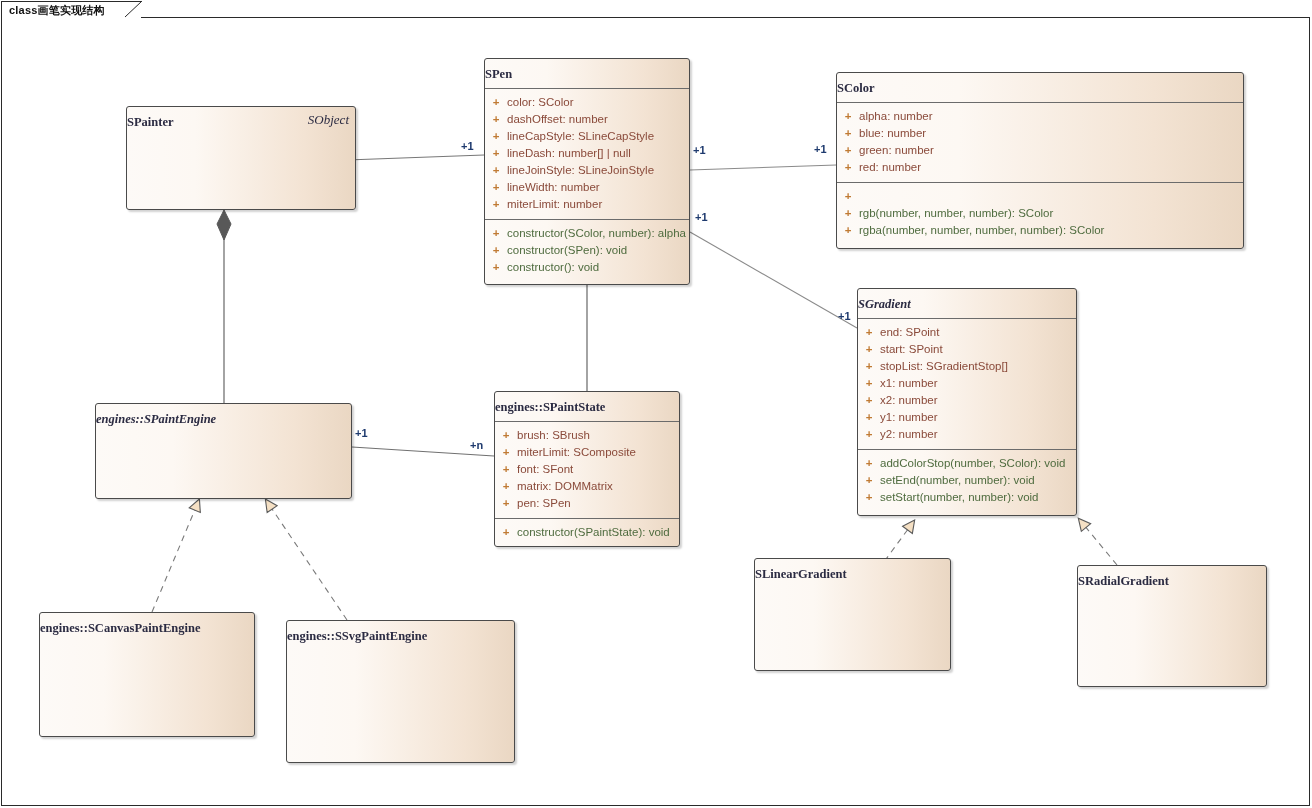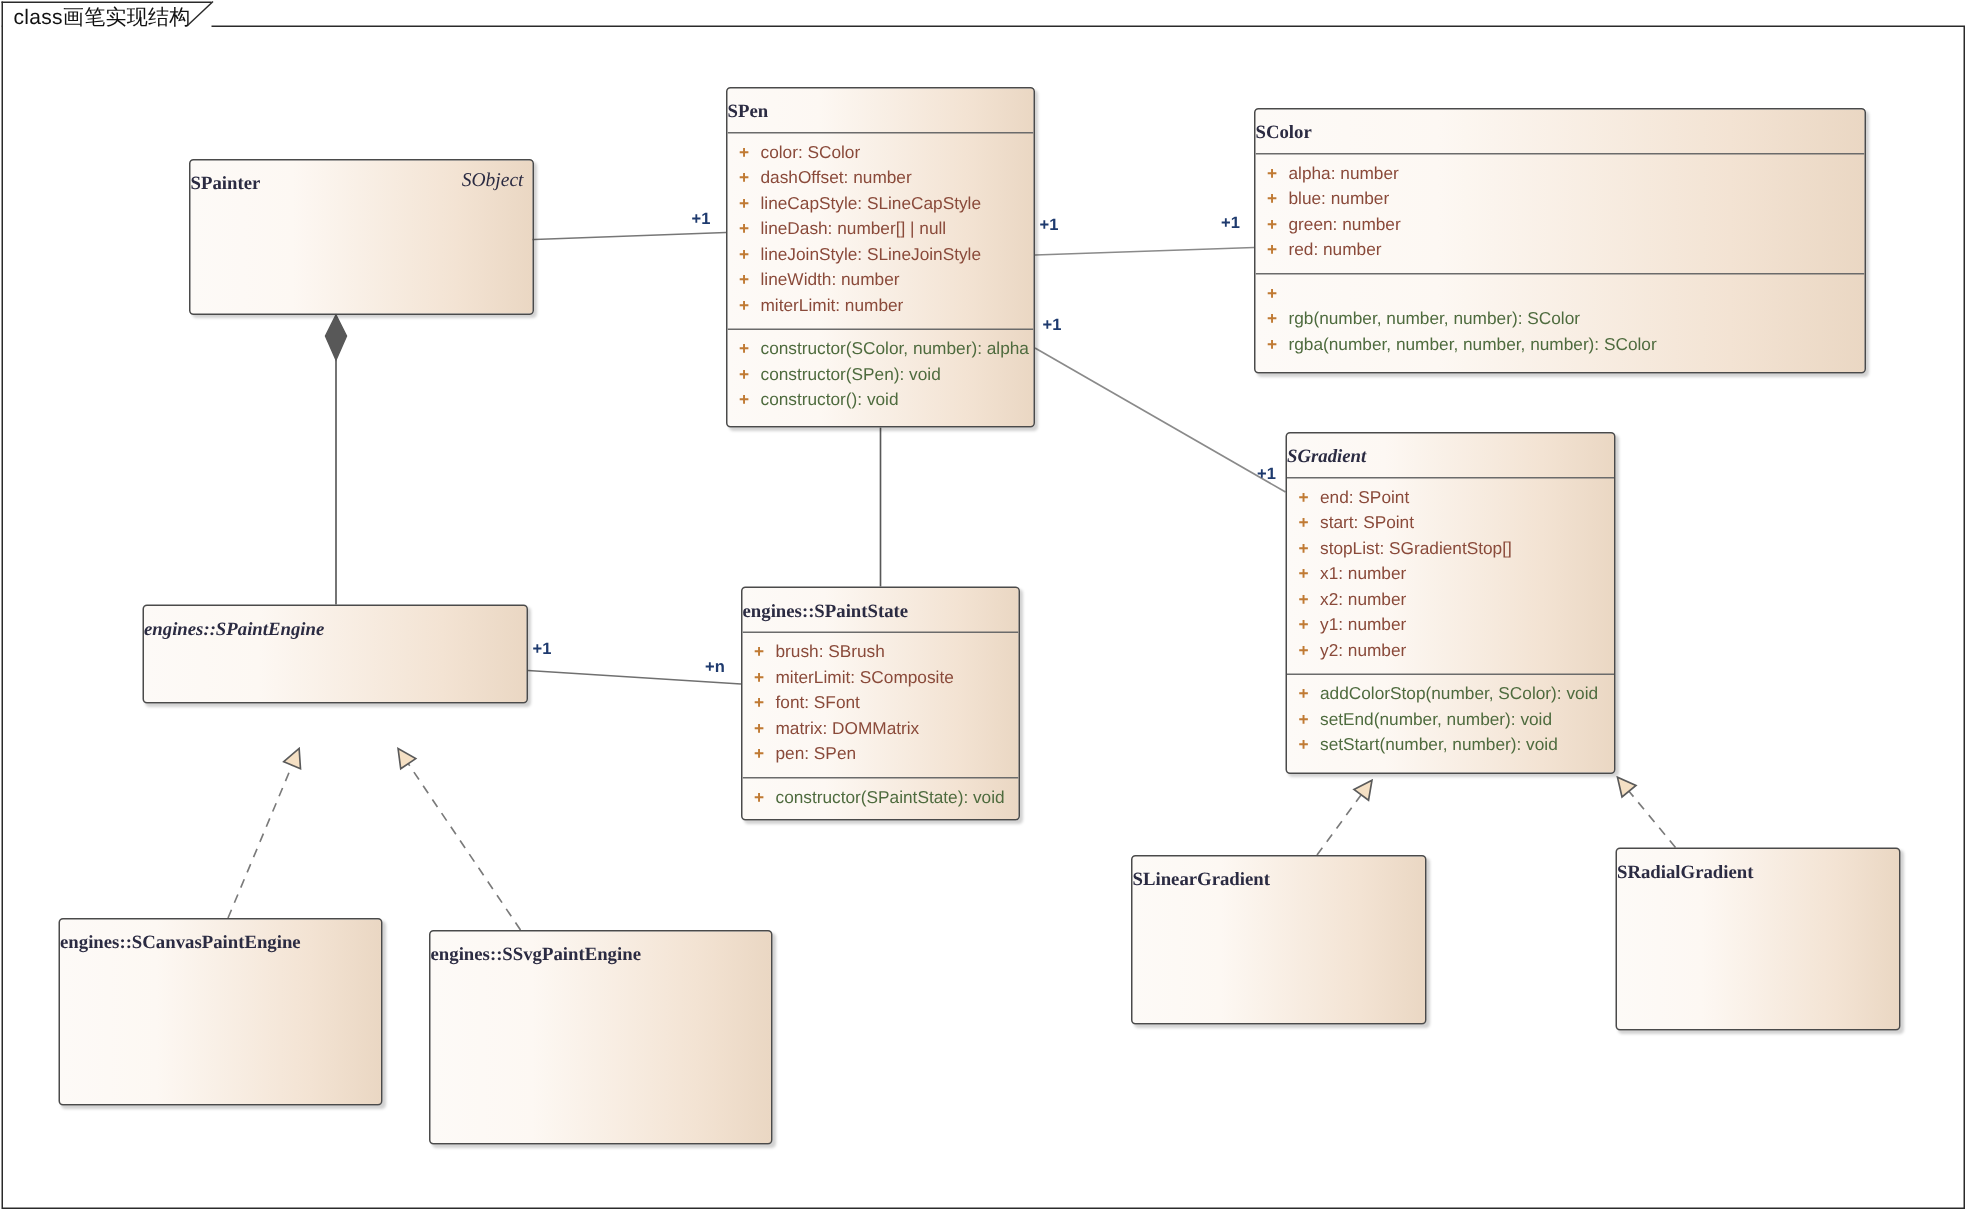--- a/index.html
+++ b/index.html
@@ -27,22 +27,22 @@
     left: 1px; top: 1px;
     width: 140px; height: 17px;
     border-top: 1px solid #2a2a2a;
     border-left: 1px solid #2a2a2a;
     background: #ffffff;
     z-index: 5;
   }
   #title-tab .tab-text {
     position: absolute;
     left: 7px; top: 1px;
-    font-size: 14px;
-    font-weight: normal;
+    font-size: 11px;
+    font-weight: bold;
     color: #111111;
     white-space: nowrap;
     letter-spacing: .2px;
   }
   #tab-diag {
     position: absolute;
     left: 124px; top: 0px;
     width: 20px; height: 18px;
     z-index: 6;
     pointer-events: none;
@@ -313,21 +313,21 @@
           <span class="vis">+</span>
           <span class="oper">setEnd(number, number): void</span>
         </div>
       <div class="row">
           <span class="vis">+</span>
           <span class="oper">setStart(number, number): void</span>
         </div>
     </div>
   </div>
 
-  <div class="cls" style="left:95px; top:403px; width:257px; height:66px;">
+  <div class="cls" style="left:95px; top:403px; width:257px; height:96px;">
     <div class="hdr italic">
       <span>engines::SPaintEngine</span>
     </div>
   </div>
 
   <div class="cls has-sections" style="left:494px; top:391px; width:186px; height:156px;">
     <div class="hdr">
       <span>engines::SPaintState</span>
     </div>
     <div class="sect">
@@ -365,21 +365,21 @@
       <span>engines::SCanvasPaintEngine</span>
     </div>
   </div>
 
   <div class="cls" style="left:286px; top:620px; width:229px; height:143px;">
     <div class="hdr">
       <span>engines::SSvgPaintEngine</span>
     </div>
   </div>
 
-  <div class="cls" style="left:754px; top:570px; width:197px; height:113px;">
+  <div class="cls" style="left:754px; top:558px; width:197px; height:113px;">
     <div class="hdr">
       <span>SLinearGradient</span>
     </div>
   </div>
 
   <div class="cls" style="left:1077px; top:565px; width:190px; height:122px;">
     <div class="hdr">
       <span>SRadialGradient</span>
     </div>
   </div>

